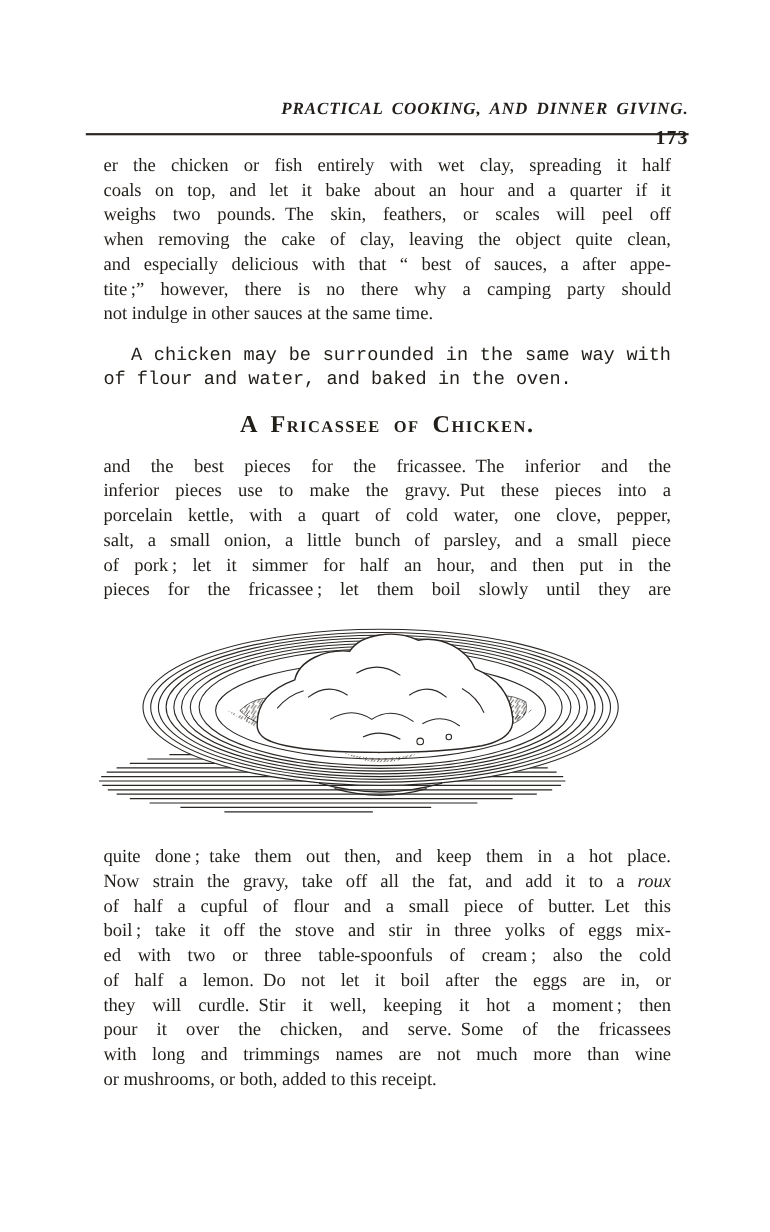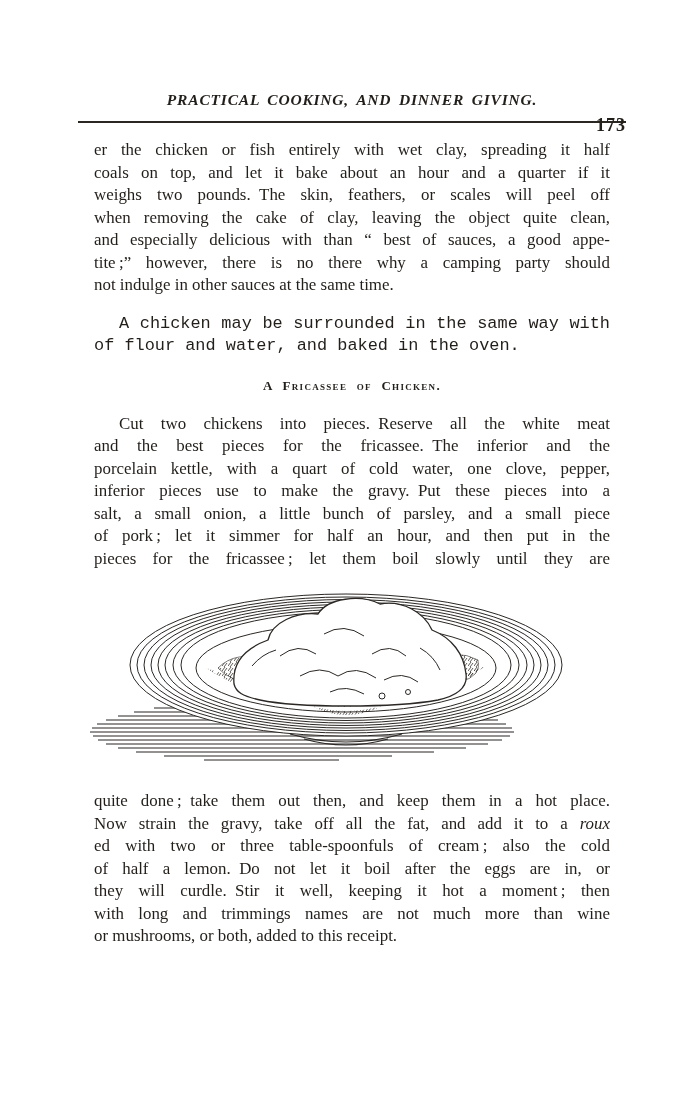--- a/index.html
+++ b/index.html
@@ -9,21 +9,21 @@
     background:#ffffff;
     color:#221e1a;
     font-family:"Liberation Serif","DejaVu Serif",serif;
     overflow:hidden;
   }
   .content{position:absolute;left:78px;top:90px;width:548px;}
 
   
   .running-header{position:relative;height:20px;}
   .rh-title{
-    display:block;text-align:center;
+    display:block;text-align:right;
     font-style:italic;font-weight:bold;
     font-size:15.5px;letter-spacing:0.8px;word-spacing:3px;
     line-height:20px;
   }
   .rh-num{
     position:absolute;right:0;top:1px;
     font-style:normal;font-weight:bold;
     font-size:18px;letter-spacing:1px;line-height:20px;margin-top:24px;
   }
   .header-rule{border-bottom:2px solid #2a2622;margin-top:11px;}
@@ -40,21 +40,21 @@
   .line.indent{text-indent:25px;}
   .para{margin:16px;}
   .para.gap-above{margin-top:9px;font-family:Liberation Mono, monospace;}
   .it{font-style:italic;}
 
   .section-heading{
     margin:17px 0 12px 0;
     text-align:center;
     font-variant:small-caps;
     font-weight:600;
-    font-size:13px;
+    font-size:22px;
     letter-spacing:1.3px;word-spacing:5px;
     line-height:22px;
   }
 
   .figure{margin:22px 0 13px 6px;width:524px;}
   .figure svg{display:block;}
 </style>
 </head>
 <body>
 
@@ -67,37 +67,36 @@
     </div>
     <div class="header-rule"></div>
 
     <div class="body-text">
 
       <div class="para">
         <div class="line">er the chicken or fish entirely with wet clay, spreading it half</div>
         <div class="line">coals on top, and let it bake about an hour and a quarter if it</div>
         <div class="line">weighs two pounds. The skin, feathers, or scales will peel off</div>
         <div class="line">when removing the cake of clay, leaving the object quite clean,</div>
-        <div class="line">and especially delicious with than “ best of sauces, a good appe-</div>
+        <div class="line">and especially delicious with that “ best of sauces, a after appe-</div>
         <div class="line">tite ;” however, there is no there why a camping party should</div>
         <div class="line endpara">not indulge in other sauces at the same time.</div>
       </div>
 
       <div class="para gap-above">
         <div class="line indent">A chicken may be surrounded in the same way with a paste</div>
         <div class="line endpara">of flour and water, and baked in the oven.</div>
       </div>
 
       <h2 class="section-heading">A Fricassee of Chicken.</h2>
 
       <div class="para">
-        <div class="line indent">Cut two chickens into pieces. Reserve all the white meat</div>
         <div class="line">and the best pieces for the fricassee. The inferior and the</div>
+        <div class="line">inferior pieces use to make the gravy. Put these pieces into a</div>
         <div class="line">porcelain kettle, with a quart of cold water, one clove, pepper,</div>
-        <div class="line">inferior pieces use to make the gravy. Put these pieces into a</div>
         <div class="line">salt, a small onion, a little bunch of parsley, and a small piece</div>
         <div class="line">of pork ; let it simmer for half an hour, and then put in the</div>
         <div class="line">pieces for the fricassee ; let them boil slowly until they are</div>
       </div>
 
       <div class="figure">
         <svg width="524" height="182" viewBox="0 0 524 182" aria-hidden="true">
           <defs>
             <pattern id="tex" patternUnits="userSpaceOnUse" width="6" height="5">
               <path d="M0,4 L3,0 M2,5 L5,1" stroke="#34302b" stroke-width="0.8" fill="none"></path>
@@ -158,22 +157,25 @@
           <g fill="#ffffff" stroke="#2b2724" stroke-width="1">
             <circle cx="298" cy="104" r="3"></circle>
             <circle cx="324" cy="100" r="2.5"></circle>
           </g>
         </svg>
       </div>
 
       <div class="para">
         <div class="line">quite done ; take them out then, and keep them in a hot place.</div>
         <div class="line"><span>Now strain the gravy, take off all the fat, and add it to a </span><em class="it">roux</em></div>
+        <div class="line">of half a cupful of flour and a small piece of butter. Let this</div>
+        <div class="line">boil ; take it off the stove and stir in three yolks of eggs mix-</div>
         <div class="line">ed with two or three table-spoonfuls of cream ; also the cold</div>
         <div class="line">of half a lemon. Do not let it boil after the eggs are in, or</div>
         <div class="line">they will curdle. Stir it well, keeping it hot a moment ; then</div>
+        <div class="line">pour it over the chicken, and serve. Some of the fricassees</div>
         <div class="line">with long and trimmings names are not much more than wine</div>
         <div class="line endpara">or mushrooms, or both, added to this receipt.</div>
       </div>
 
     </div>
   </div>
 </div>
 
 </body></html>

